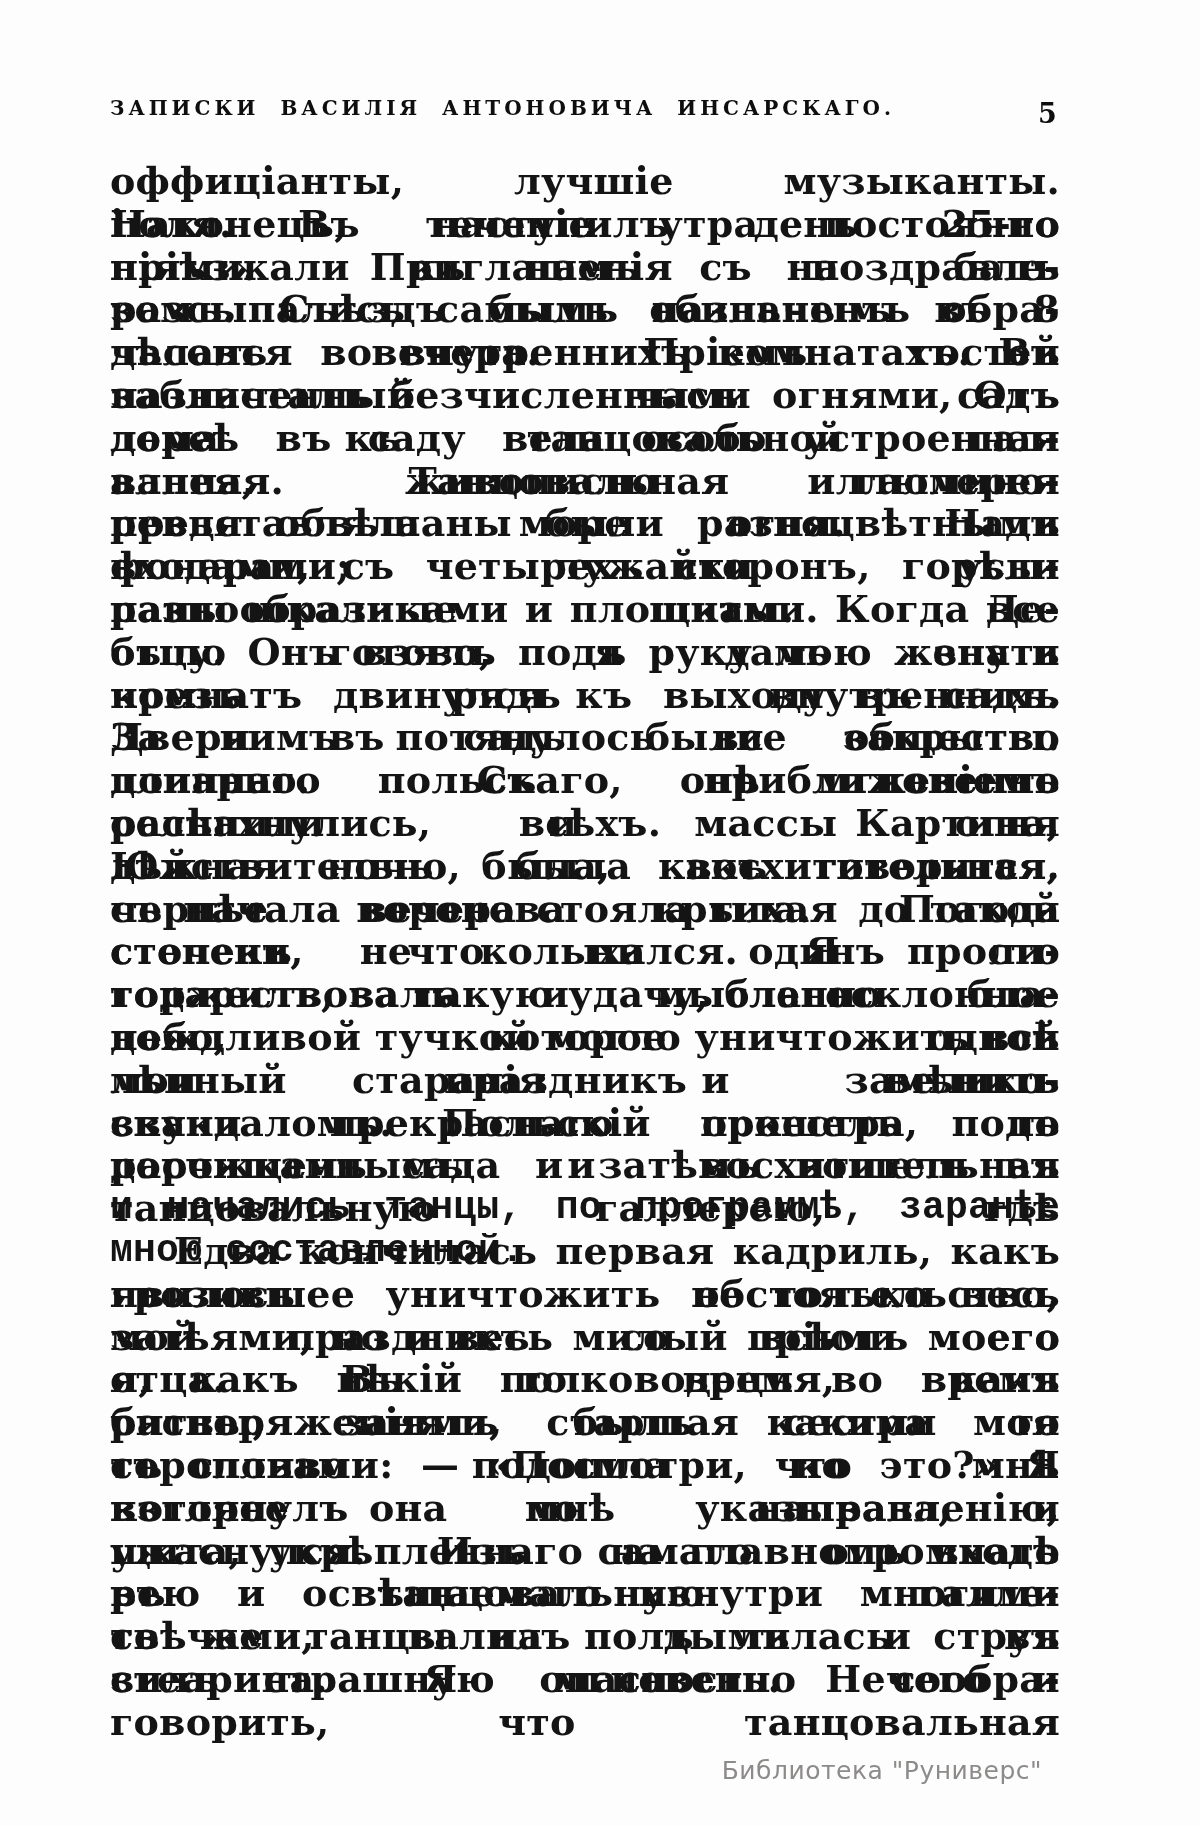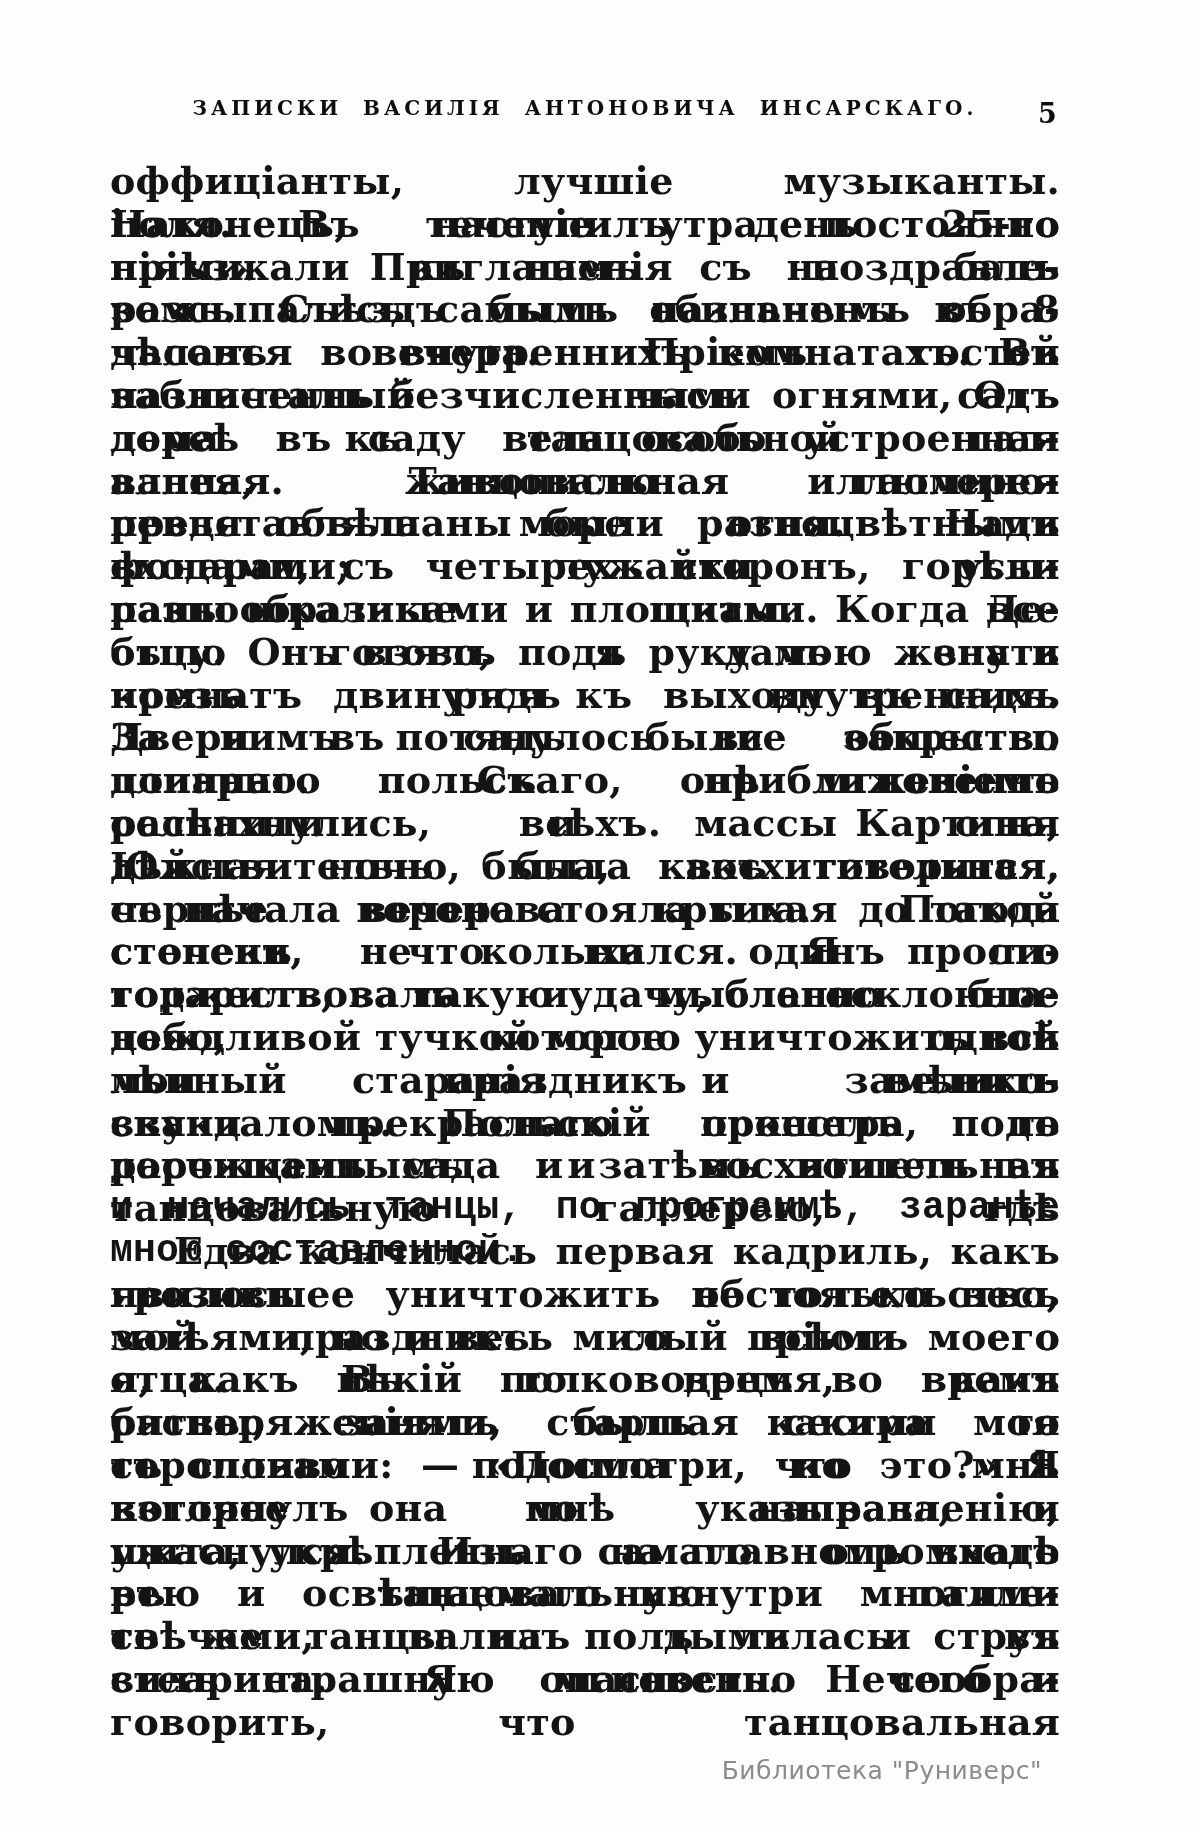--- a/index.html
+++ b/index.html
@@ -10,21 +10,21 @@
   }
   .page {
     position: relative;
     width: 1200px; height: 1825px;
     overflow: hidden;
     color: #111;
   }
   .running-head {
     position: absolute;
     left: 110px; top: 96px; width: 950px;
-    text-align: center;
+    text-align: left;
     font-size: 20px;
     font-weight: bold;
     letter-spacing: 4px;
     word-spacing: 10px;
     color: #0e0e0e;
   }
   .page-number {
     position: absolute;
     left: 1038px; top: 98px;
     font-size: 27px;

